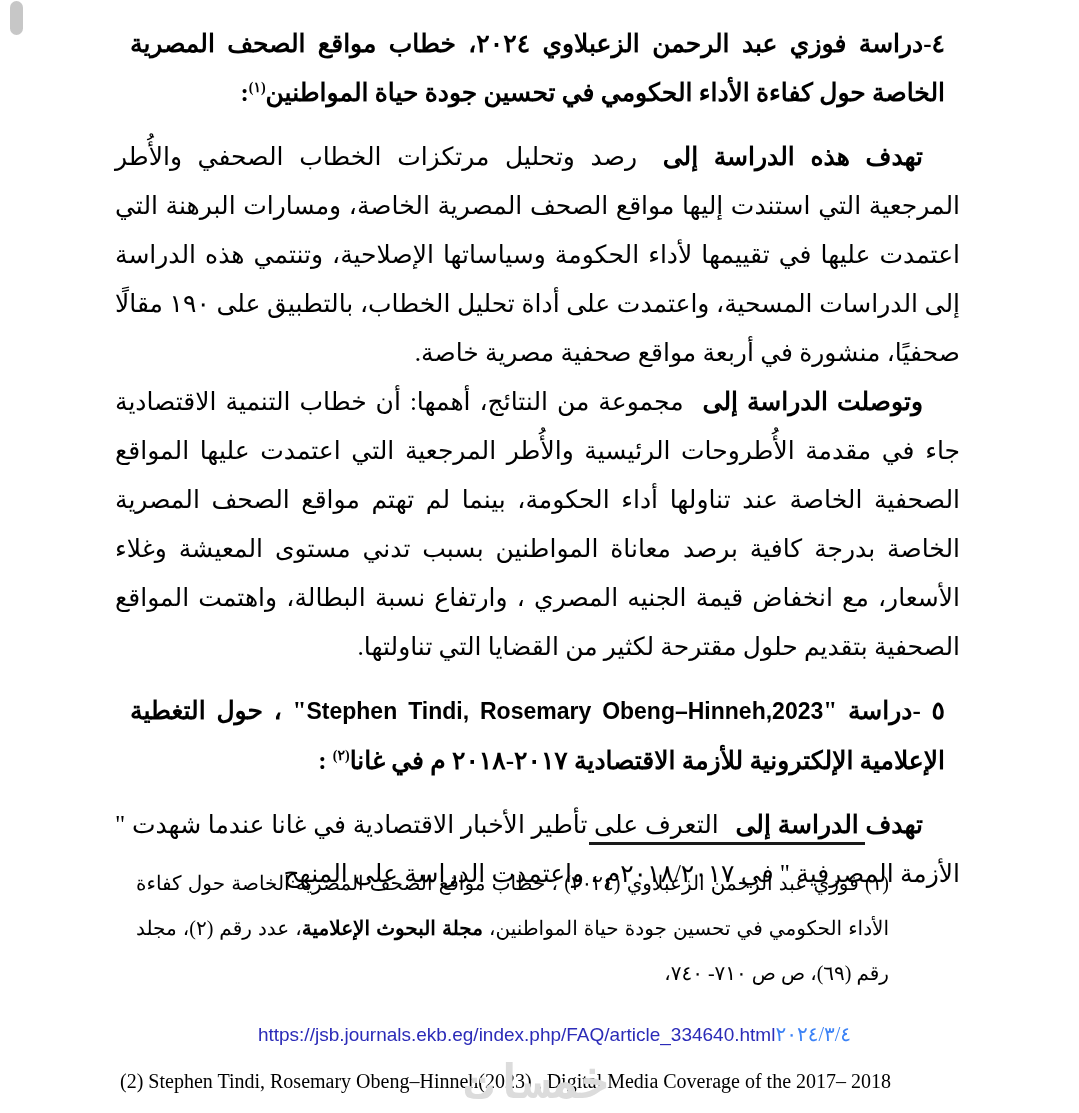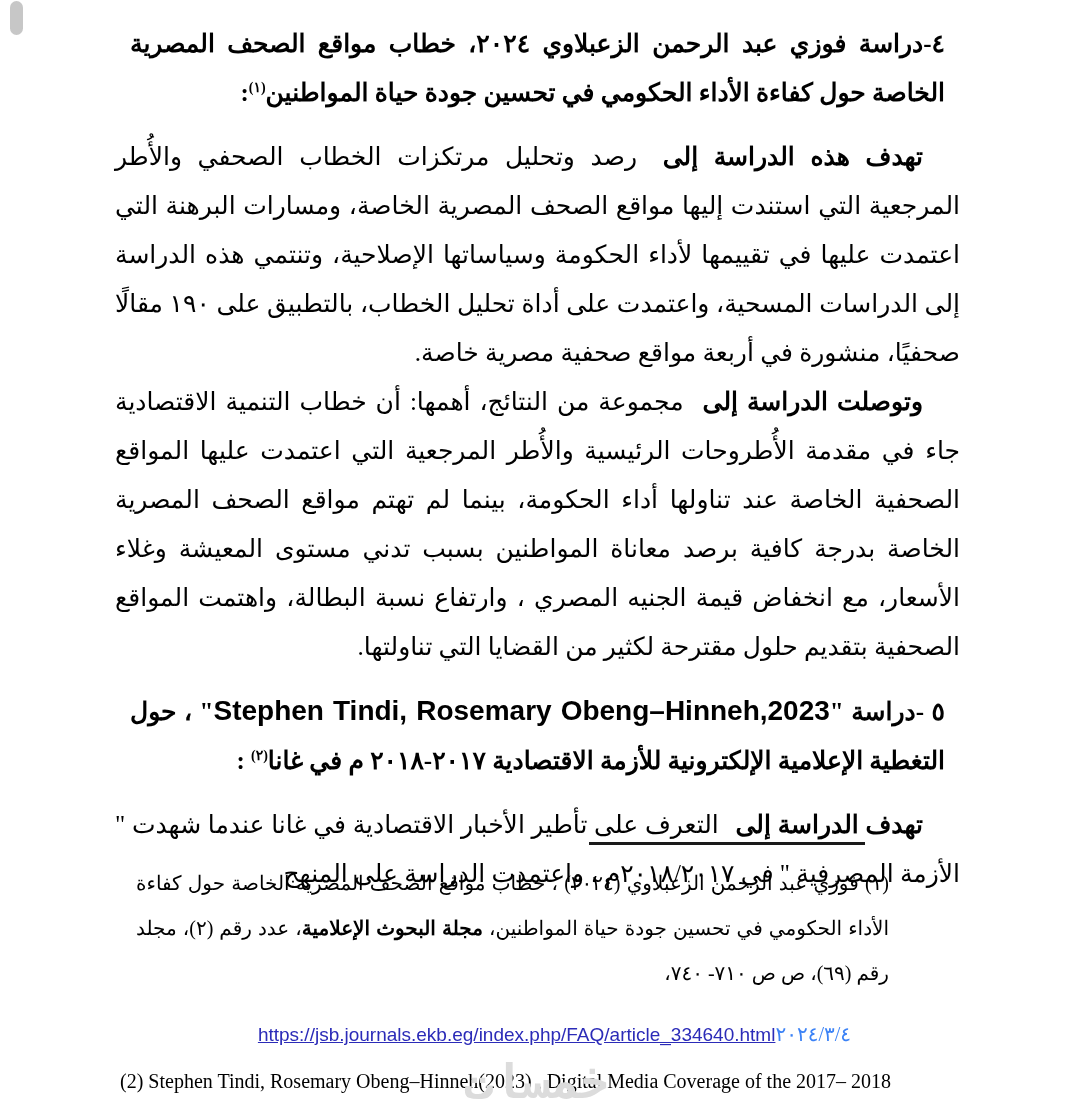--- a/index.html
+++ b/index.html
@@ -13,31 +13,31 @@
 
   
   .main{
     position:absolute;top:4px;right:119px;left:115px;
     direction:rtl;text-align:justify;
     font-size:25px;line-height:49px;
   }
   .study-heading{margin:15px;font-weight:bold;font-size:25px;}
   .main p{margin:0;text-indent:37px;}
   .lead{font-weight:bold;margin-left:10px;}
-  .heading-english{font-family:"Liberation Sans","DejaVu Sans",sans-serif;font-size:28px;}
+  .heading-english{font-family:"Liberation Sans","DejaVu Sans",sans-serif;font-size:23px;}
   sup{font-size:14px;line-height:0;vertical-align:super;}
 
   
   .footnotes{position:absolute;top:842px;left:120px;right:174px;font-size:20px;}
   .fn-sep{border:none;border-top:3px solid #1a1a1a;width:276px;margin:0 40px 12px auto;}
   .fn-ar{direction:rtl;text-align:justify;line-height:45px;margin:16px;}
   .fn-url-line{direction:rtl;text-align:right;margin:0 40px 0 0;line-height:45px;}
   .fn-en{direction:ltr;text-align:left;line-height:44px;margin:2px 0 0 0;padding-left:33px;text-indent:-33px;font-size:20px;}
   .bold{font-weight:bold;}
-  .link{text-decoration:underline;cursor:pointer;text-align:center;}
+  .link{cursor:pointer;text-align:center;}
   .link-sans{font-family:"Liberation Sans","DejaVu Sans",sans-serif;font-size:19px;}
   .fn-date-ar{margin-right:14px;color:#3b82f6;}
 
   
   .watermark{
     position:absolute;top:1053px;left:50%;transform:translateX(-52%);
     font-family:Liberation Mono, monospace;
     font-size:48px;font-weight:bold;letter-spacing:2px;direction:rtl;
   }
 </style>

